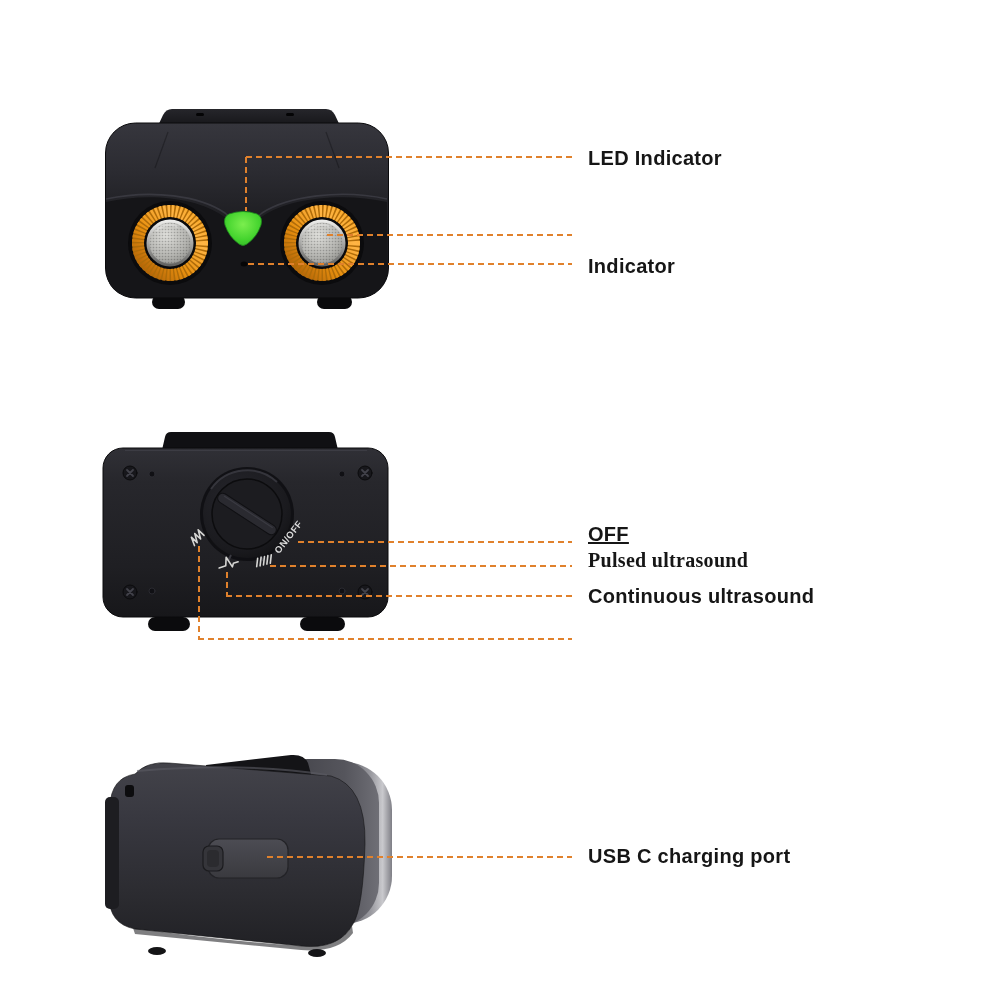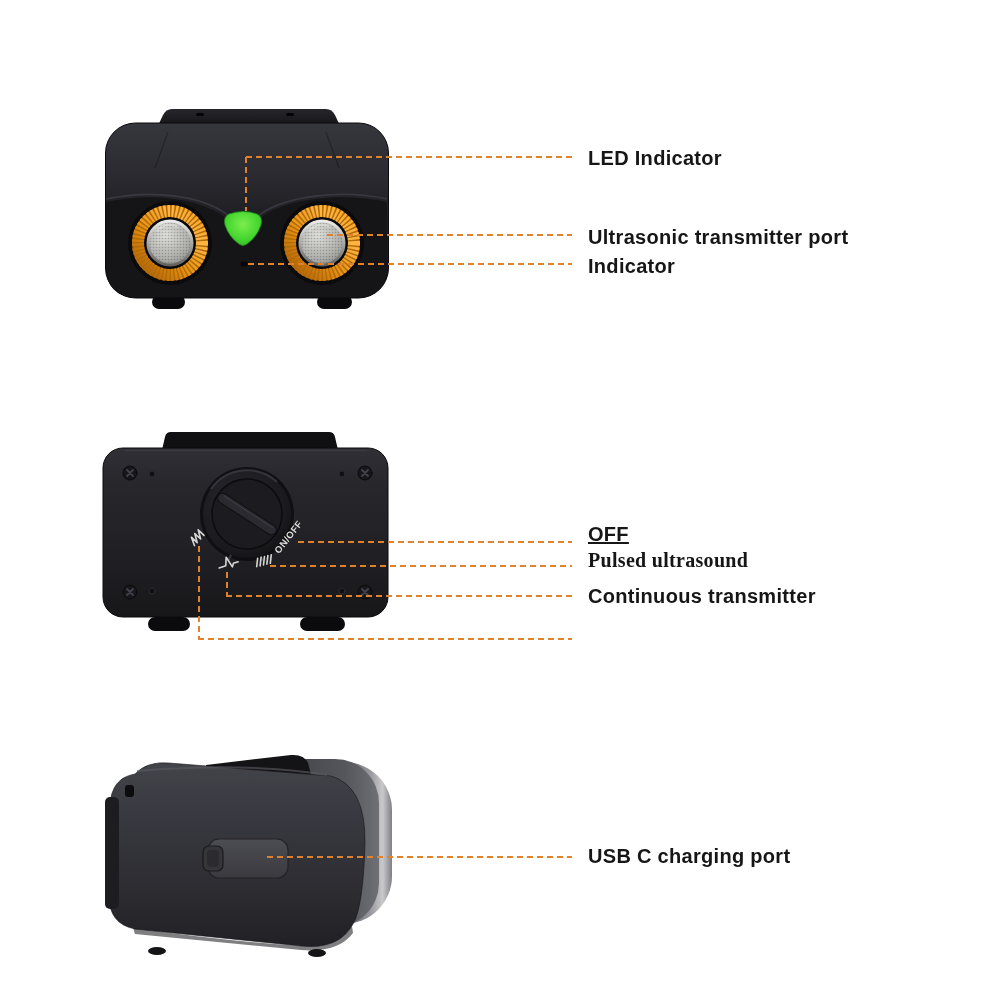--- a/index.html
+++ b/index.html
@@ -246,20 +246,19 @@
   <div class="dash-h" style="left:248px;top:263px;width:324px;"></div>
   <div class="dash-h" style="left:298px;top:541px;width:274px;"></div>
   <div class="dash-h" style="left:270px;top:565px;width:302px;"></div>
   <div class="dash-v" style="left:226px;top:572px;height:24px;"></div>
   <div class="dash-h" style="left:226px;top:595px;width:346px;"></div>
   <div class="dash-v" style="left:198px;top:546px;height:93px;"></div>
   <div class="dash-h" style="left:198px;top:638px;width:374px;"></div>
   <div class="dash-h" style="left:267px;top:856px;width:305px;"></div>
 
   <div class="callout" style="top:146px;">LED Indicator</div>
-  <div class="callout" style="top:225px;">Ultrasonic transmitter port</div>
   <div class="callout" style="top:254px;">Indicator</div>
   <div class="callout" style="top:522px;text-decoration:underline;">OFF</div>
   <div class="callout" style="top:548px;font-family:Liberation Serif, serif;">Pulsed ultrasound</div>
-  <div class="callout" style="top:584px;">Continuous transmitter</div>
+  <div class="callout" style="top:584px;">Continuous ultrasound</div>
   <div class="callout" style="top:844px;">USB C charging port</div>
 
 </div>
 
 </body></html>

